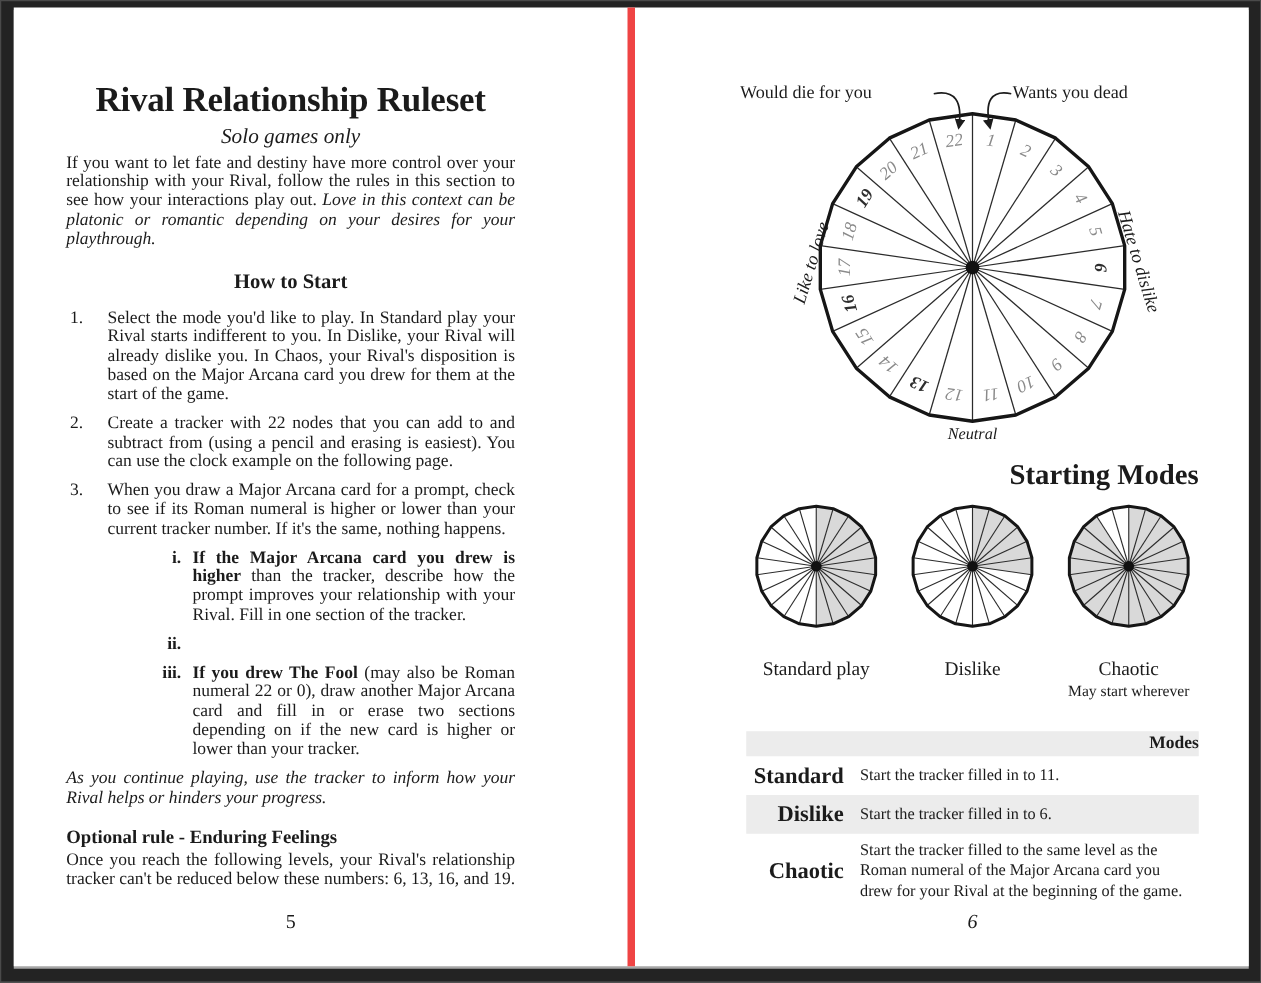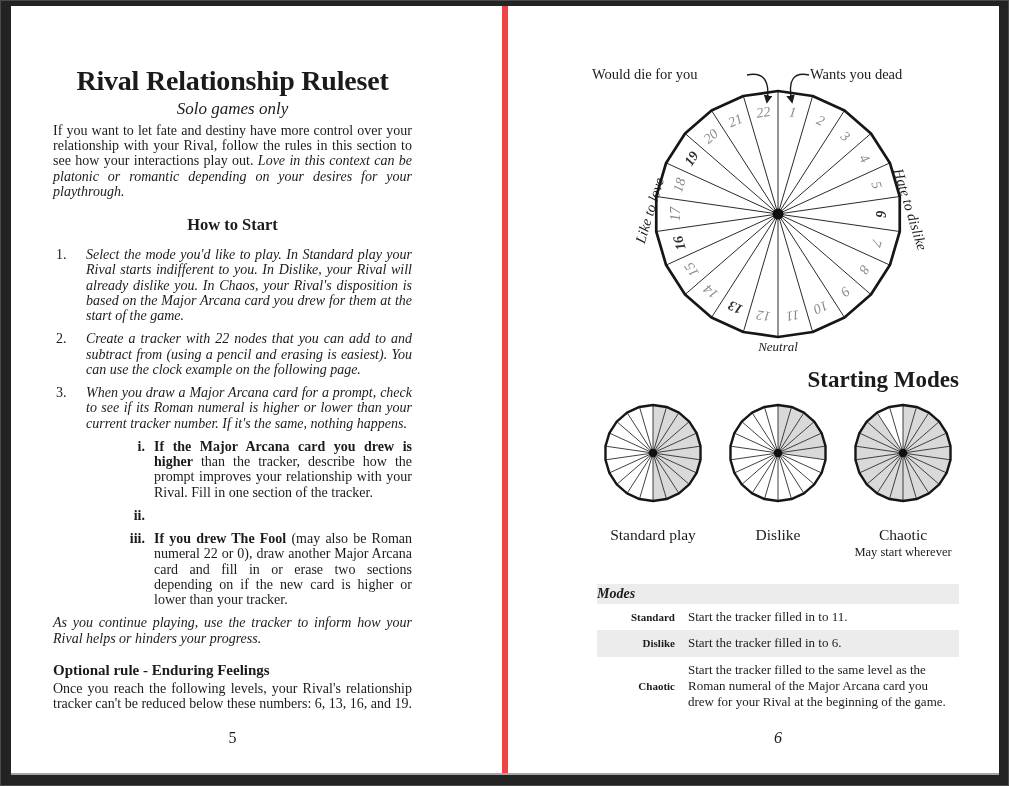--- a/index.html
+++ b/index.html
@@ -21,21 +21,21 @@
   
   h1{font-size:28px;line-height:1.1;font-weight:700;text-align:center;margin:0;letter-spacing:-0.2px;}
   .subtitle{font-size:17px;font-style:italic;text-align:center;margin-top:2px;}
   p{margin:0;}
   .body-text{font-size:14px;line-height:1.09;text-align:justify;}
   .intro{margin-top:4px;}
   h2{font-size:16.5px;font-weight:700;text-align:center;margin:16px 0 0 0;}
   .steps{margin:12px 0 0 3px;}
   .step{display:flex;margin-bottom:8px;}
   .step .num{width:30px;flex:0 0 30px;}
-  .step .txt{flex:1;text-align:justify;font-style:italic;}
+  .step .txt{flex:1;text-align:justify;}
   .substeps{margin:0 0 0 3px;}
   .substep{display:flex;margin-bottom:8px;}
   .substep .rnum{width:98px;flex:0 0 98px;box-sizing:border-box;text-align:right;padding-right:9px;font-weight:700;}
   .substep .txt{flex:1;text-align:justify;}
   .closing{margin-top:8px;font-style:italic;}
   h3{font-size:15px;font-weight:700;margin:16px 0 0 0;}
   .optional{margin-top:2px;}
   .pagenum{position:absolute;bottom:26px;left:42px;right:90px;text-align:center;font-size:16px;}
   .page-right .pagenum{left:89px;right:40px;font-style:italic;}
 
@@ -50,23 +50,23 @@
   .lbl-bottom{top:278px;left:0;width:396px;text-align:center;font-style:italic;font-size:13px;}
   .arr{stroke:#1c1c1c;stroke-width:1.4;fill:none;}
 
   
   .modes-heading{font-size:23px;font-weight:700;text-align:right;margin:4px 0 0 0;}
   .wheel-row{display:flex;justify-content:space-between;margin-top:8px;}
   .wheel-cell{width:112px;text-align:center;}
   .wheel-caption{font-size:15.5px;margin-top:17px;}
   .wheel-note{font-size:12.5px;margin-top:1px;}
   .modes-table{width:100%;border-collapse:collapse;margin-top:24px;font-size:13px;}
-  .modes-table th{background:#ececec;font-size:14px;font-weight:700;text-align:left;padding:2px 0;font-style:italic;}
+  .modes-table th{background:#ececec;font-size:14px;font-weight:700;text-align:right;padding:2px 0;}
   .modes-table td{vertical-align:middle;padding:5px 0;}
-  .modes-table td.mode{width:78px;text-align:right;font-weight:700;padding-right:13px;font-size:11px;}
+  .modes-table td.mode{width:78px;text-align:right;font-weight:700;padding-right:13px;font-size:18px;}
   .modes-table td.desc{text-align:left;line-height:1.25;padding-right:6px;}
   .modes-table tr.stripe td{background:#ececec;}
 </style>
 </head>
 <body>
 
 <div class="frame">
   <div class="spread">
 
     <section class="page page-left">

